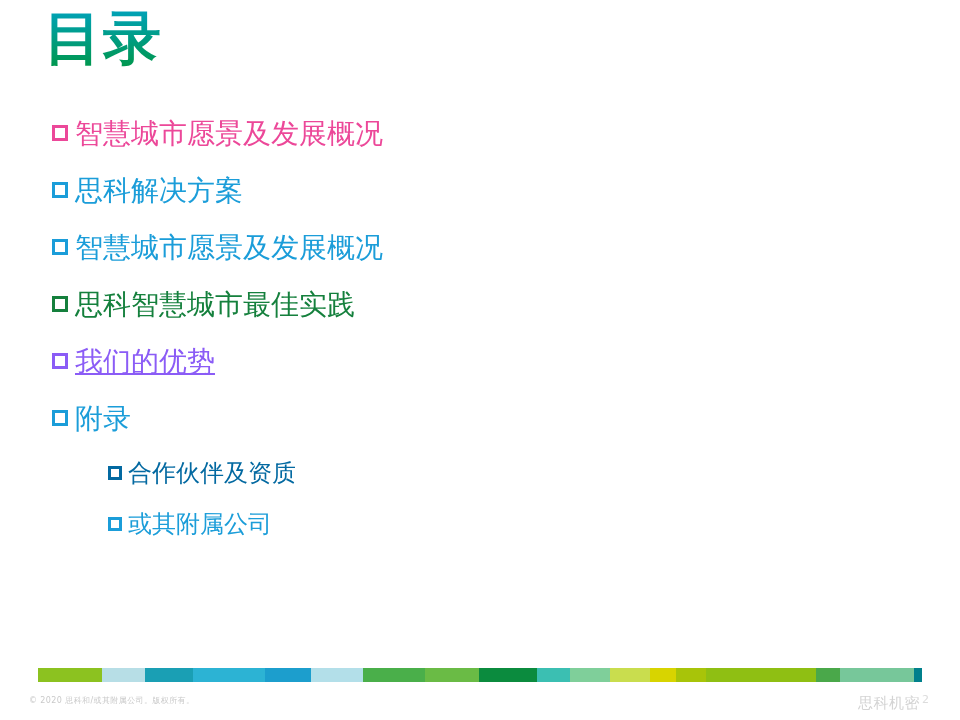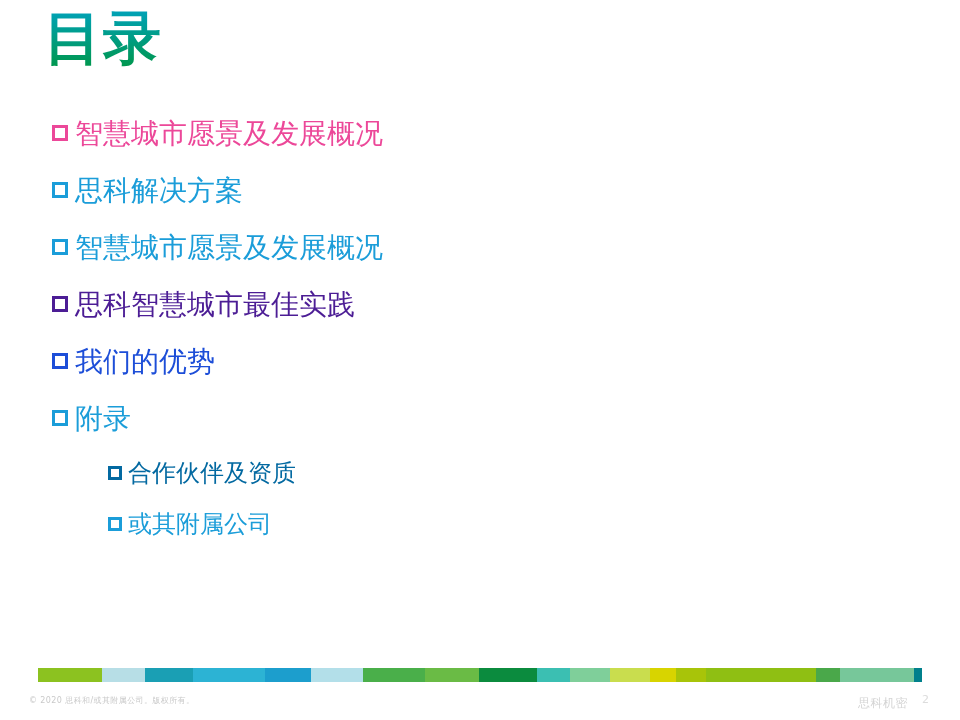--- a/index.html
+++ b/index.html
@@ -103,21 +103,21 @@
     font-size: 8px;
     line-height: 12px;
     color: #c9c9c9;
     letter-spacing: 0.4px;
     white-space: nowrap;
   }
   .footer-confidential {
     position: absolute;
     left: 858px;
     top: 697px;
-    font-size: 12px;
+    font-size: 15px;
     line-height: 12px;
     color: #d4d4d4;
     letter-spacing: 0.5px;
     white-space: nowrap;
   }
   .footer-pagenum {
     position: absolute;
     left: 922px;
     top: 693px;
     font-size: 11px;
@@ -143,26 +143,26 @@
     <div class="toc-item level-1" style="color:#1b9dd9;">
       <span class="toc-bullet"></span>
       <span class="toc-label">思科解决方案</span>
     </div>
 
     <div class="toc-item level-1" style="color:#1b9dd9;">
       <span class="toc-bullet"></span>
       <span class="toc-label">智慧城市愿景及发展概况</span>
     </div>
 
-    <div class="toc-item level-1" style="color:#4c1d95;margin-top:11px;">
+    <div class="toc-item level-1" style="color:#15803d;margin-top:11px;">
       <span class="toc-bullet"></span>
       <span class="toc-label">思科智慧城市最佳实践</span>
     </div>
 
-    <div class="toc-item level-1" style="color:#1d4ed8;">
+    <div class="toc-item level-1" style="color:#8b5cf6;text-decoration:underline;">
       <span class="toc-bullet"></span>
       <span class="toc-label">我们的优势</span>
     </div>
 
     <div class="toc-item level-1" style="color:#1b9dd9;font-family:Liberation Serif, serif;">
       <span class="toc-bullet"></span>
       <span class="toc-label">附录</span>
     </div>
 
     <div class="toc-item level-2" style="color:#0369a1;">

